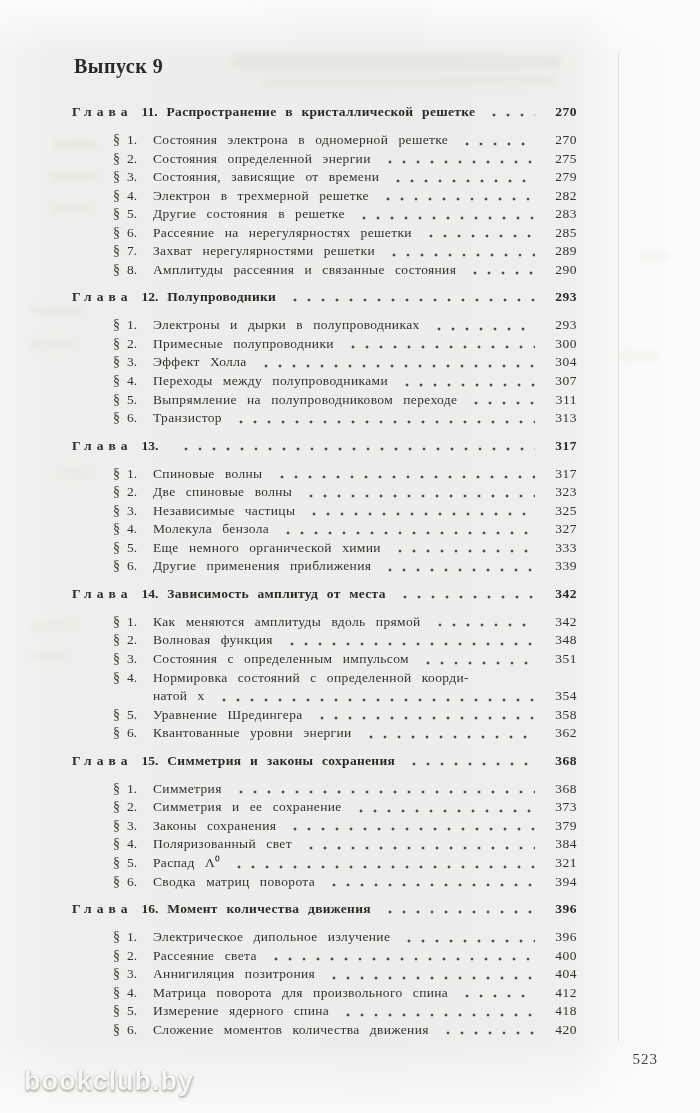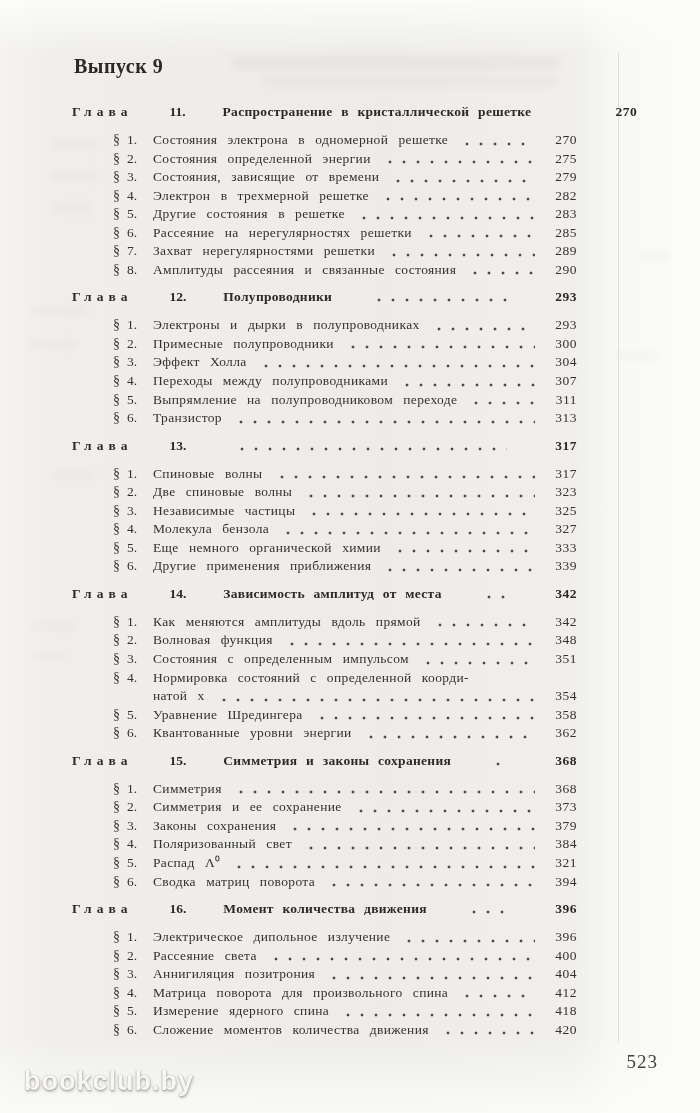--- a/index.html
+++ b/index.html
@@ -27,21 +27,21 @@
   .gh.g10{left:28px; top:652px; width:40px;  height:8px;  opacity:.26;}
   .gh.g11{left:640px; top:252px; width:30px; height:8px;  opacity:.26;}
   .gh.g12{left:614px; top:352px; width:44px; height:8px;  opacity:.24;}
 
   .content{position:absolute; left:72px; top:55px; width:505px;}
   h1.volume{font-size:20px; font-weight:bold; margin:0 0 25px 2px;
     letter-spacing:.5px; color:#2b2927;}
 
   .chapter{margin-top:9px;}
   .chrow{display:flex; align-items:flex-end; line-height:18px; margin-bottom:10px;
-    font-weight:bold; color:#2c2a28;gap:28px;}
+    font-weight:bold; color:#2c2a28;}
   .chword{letter-spacing:5px; margin-right:9px; flex:0 0 auto;}
   .chnum{margin-right:9px; flex:0 0 auto;}
   .chtitle{word-spacing:5px; letter-spacing:.3px; flex:0 0 auto; white-space:nowrap;}
 
   .secs{}
   .srow{display:flex; align-items:baseline; line-height:18.55px; margin-left:41px;
     font-size:13.5px;}
   .mark{flex:0 0 14px; font-size:14px; color:#3a3835;}
   .snum{flex:0 0 26px;}
   .stitle{flex:0 0 auto; word-spacing:6.5px; letter-spacing:.35px; white-space:nowrap;font-family:Liberation Serif, serif;}
@@ -49,21 +49,21 @@
     margin:0 10px 3px 8px;
     background-image:radial-gradient(circle, #4e4b47 1.25px, rgba(0,0,0,0) 1.7px);
     background-size:14px 6px; background-repeat:repeat-x; background-position:4px 50%;}
   .nodots{background:none;}
   .pg{flex:0 0 32px; text-align:right; letter-spacing:.5px;}
   .chrow .pg{font-weight:bold;}
   .hide{visibility:hidden;}
   .scan, .content, .chrow, .srow{font-size:13.5px;}
   h1.volume{font-size:20px;}
 
-  .folio{position:absolute; right:42px; top:1051px; font-size:19px;
+  .folio{position:absolute; right:42px; top:1051px; font-size:15px;
     color:#454240; letter-spacing:1px;}
   .watermark{position:absolute; left:24px; top:1066px;
     font-family:"Liberation Sans","DejaVu Sans",sans-serif;
     font-size:27px; font-weight:700; letter-spacing:1px;
     color:#f7f6f4;
     text-shadow:0 1px 2px rgba(128,126,122,.6), 0 0 1px rgba(128,126,122,.55),
       1px 2px 3px rgba(140,138,134,.35);}
 </style>
 </head>
 <body>

